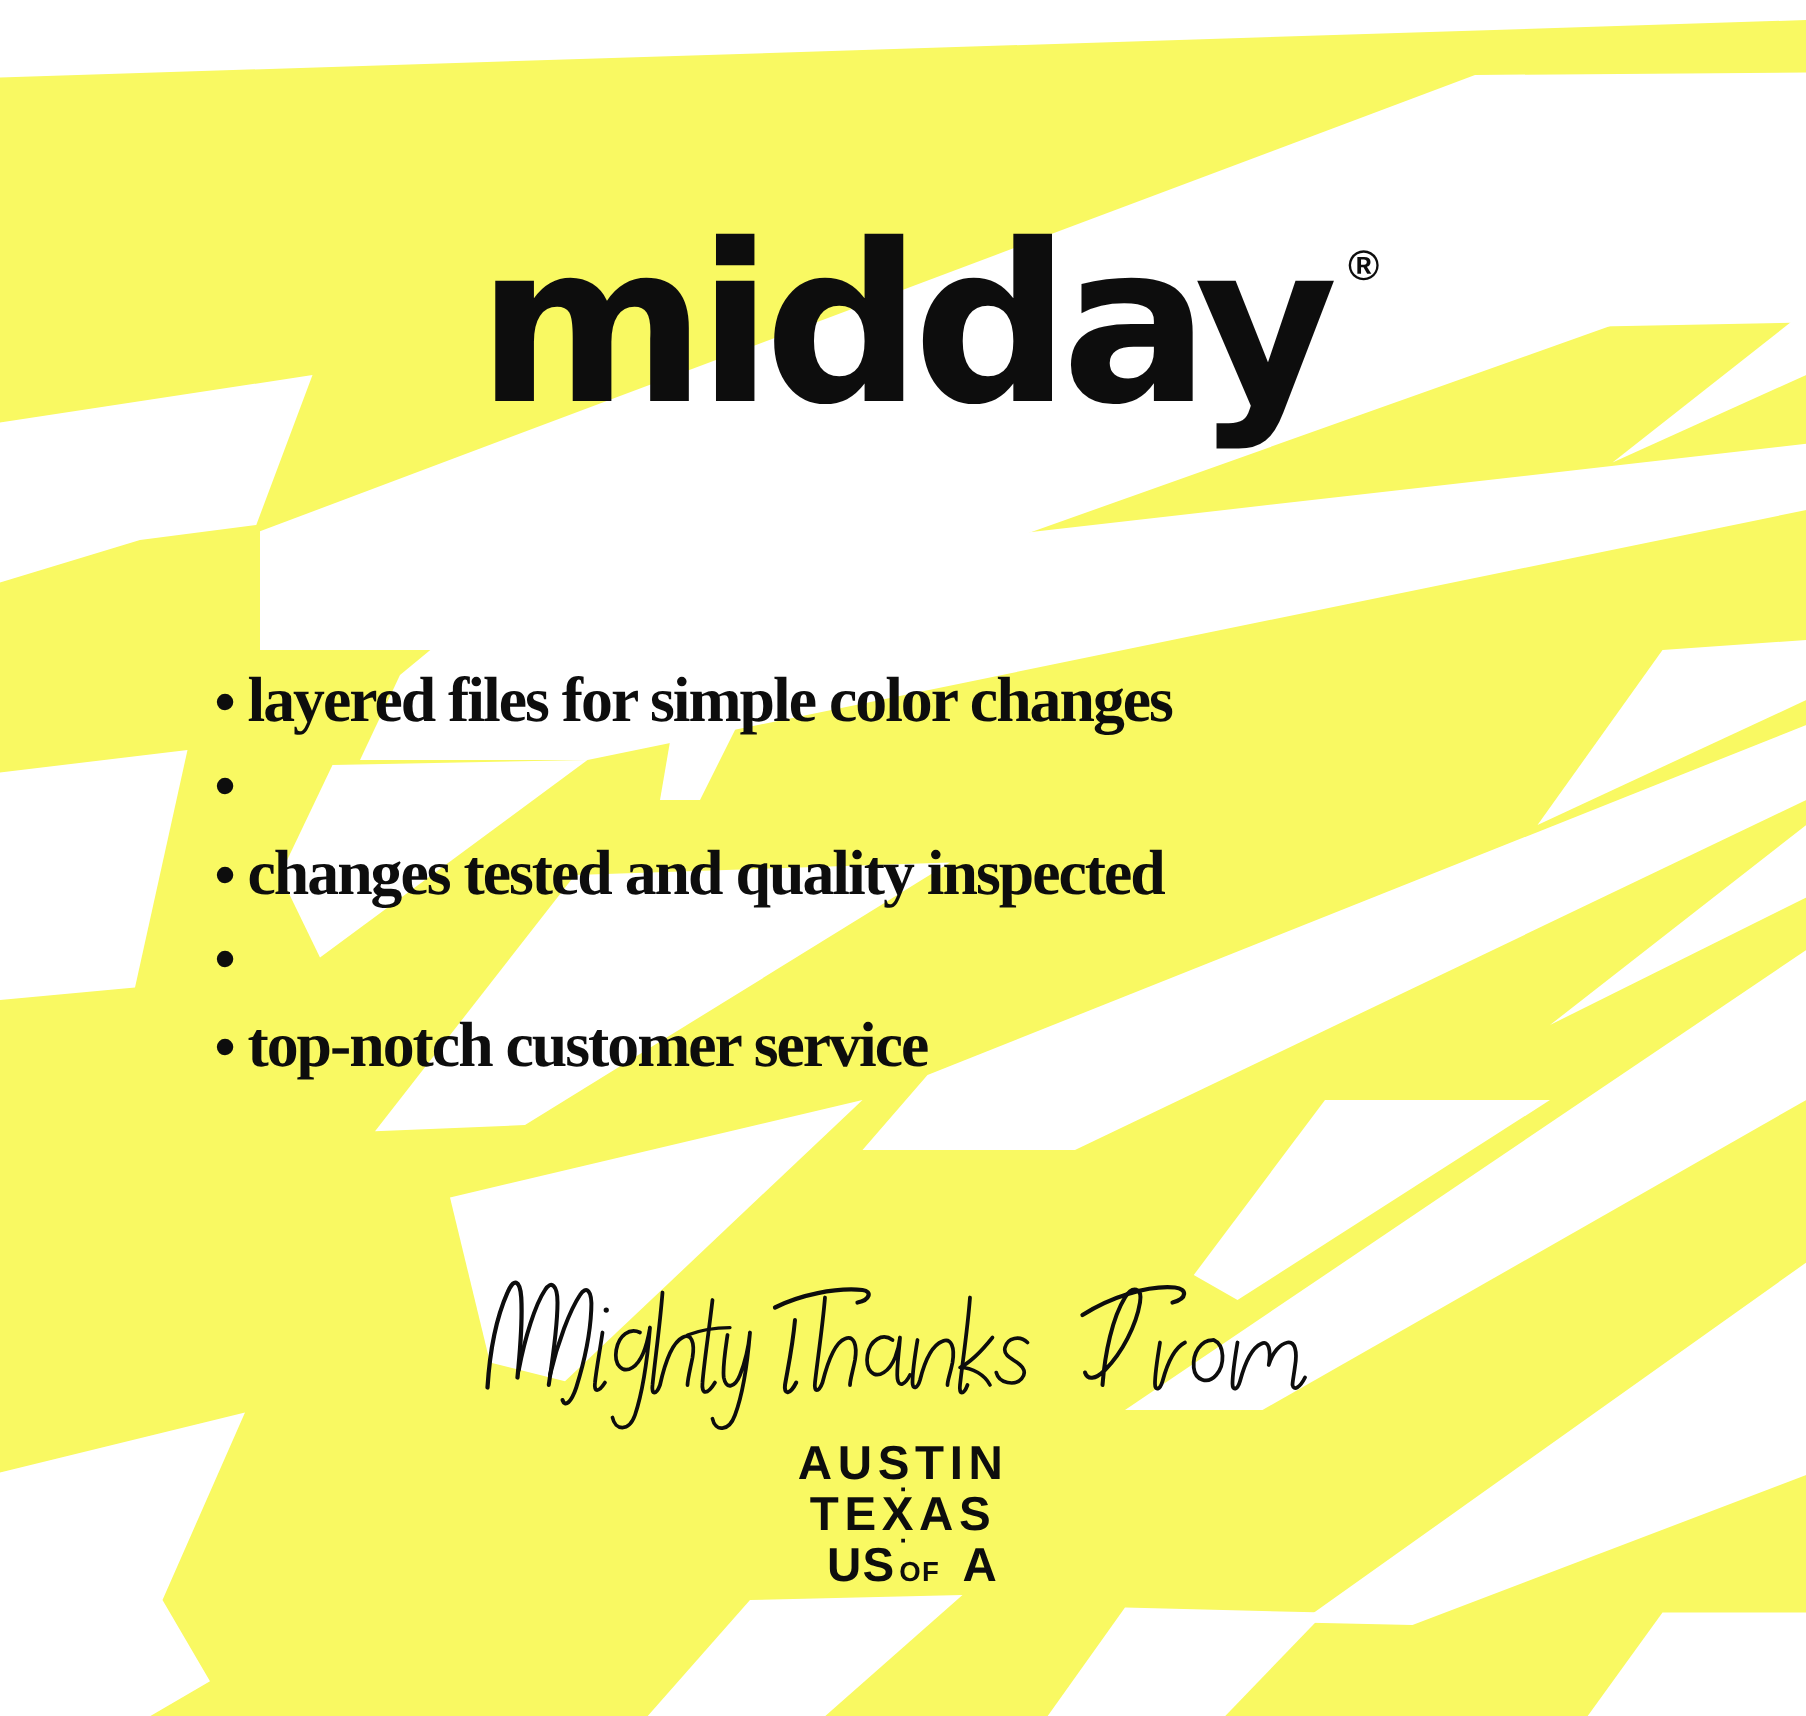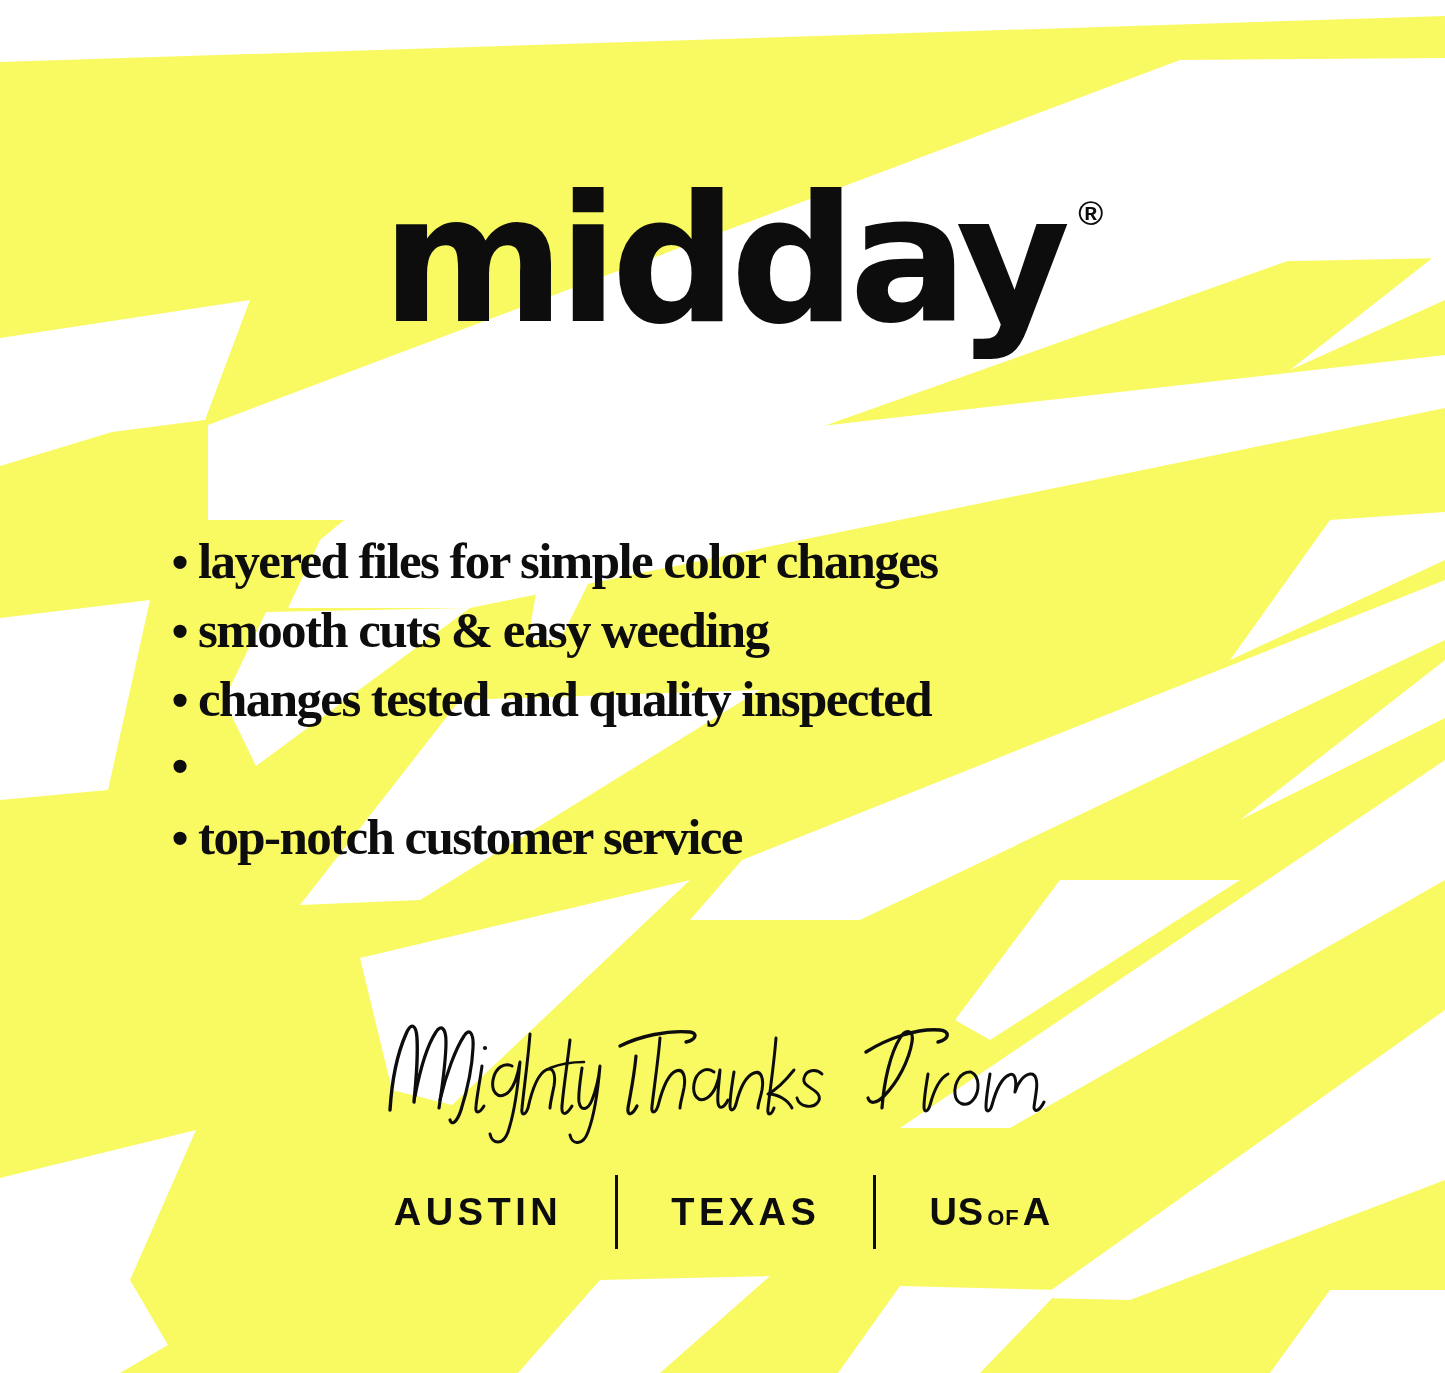--- a/index.html
+++ b/index.html
@@ -117,35 +117,36 @@
   
   .locations {
     position: absolute;
     top: 1172px;
     left: 0;
     width: 1445px;
     display: flex;
     justify-content: center;
     align-items: center;
     height: 80px;
+    flex-direction: column;
   }
   .loc-item {
     font-family: "Liberation Sans", sans-serif;
     font-weight: 700;
     font-size: 38px;
     line-height: 1;
     letter-spacing: 4.5px;
     color: #0d0d0d;
     white-space: nowrap;
     padding: 0 0;
   }
   .loc-item.compound {
     letter-spacing: 0;
   }
-  .loc-item.compound .big { letter-spacing: 1px; }
+  .loc-item.compound .big { letter-spacing: 1px; margin-left: 15px; }
   .loc-item.compound .small {
     font-size: 22px;
     letter-spacing: 1px;
     padding: 0 3px;
   }
   .loc-divider {
     width: 3px;
     height: 74px;
     background: #0d0d0d;
     margin: 0 53px;
@@ -200,21 +201,20 @@
       <div class="logo-wordmark"><span>midday</span><span class="logo-reg">®</span></div>
     </div>
 
     <div class="features">
       <div class="feature-row">
         <span class="feature-dot">•</span>
         <span class="feature-text">layered files for simple color changes</span>
       </div>
       <div class="feature-row">
         <span class="feature-dot">•</span>
-        <span class="feature-text">smooth cuts &amp; easy weeding</span>
       </div>
       <div class="feature-row">
         <span class="feature-dot">•</span>
         <span class="feature-text">changes tested and quality inspected</span>
       </div>
       <div class="feature-row">
         <span class="feature-dot">•</span>
       </div>
       <div class="feature-row">
         <span class="feature-dot">•</span>

